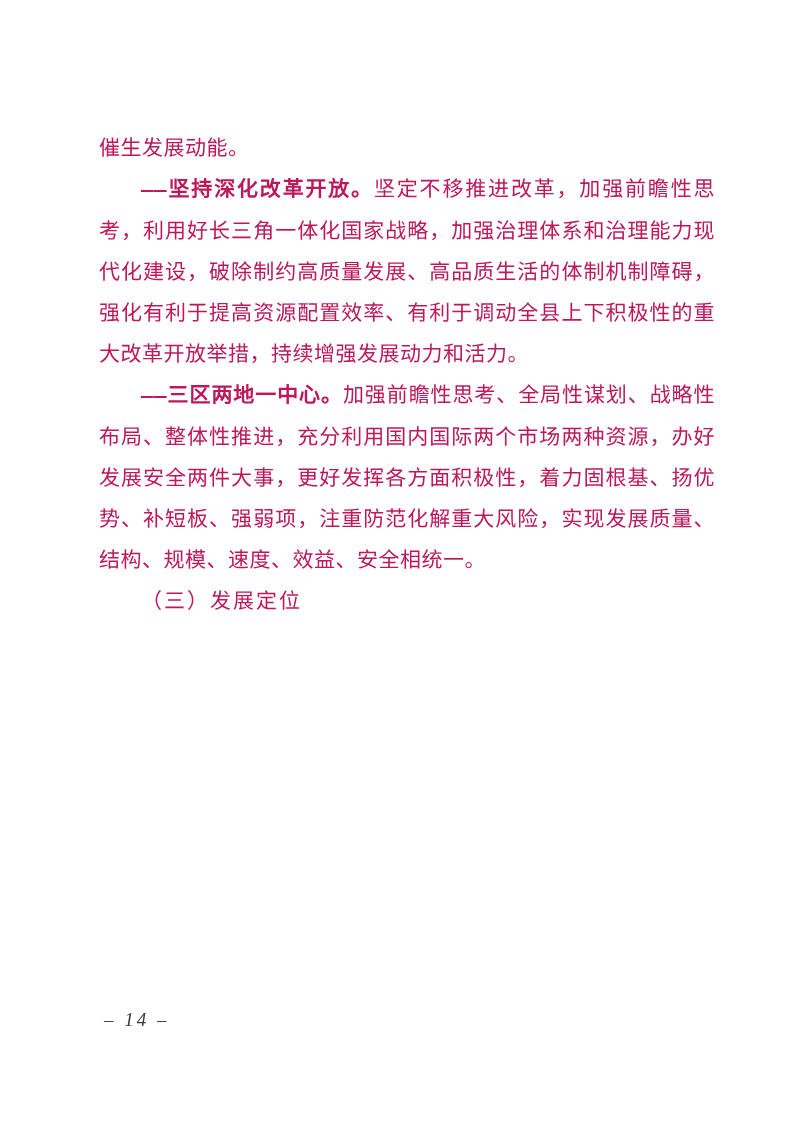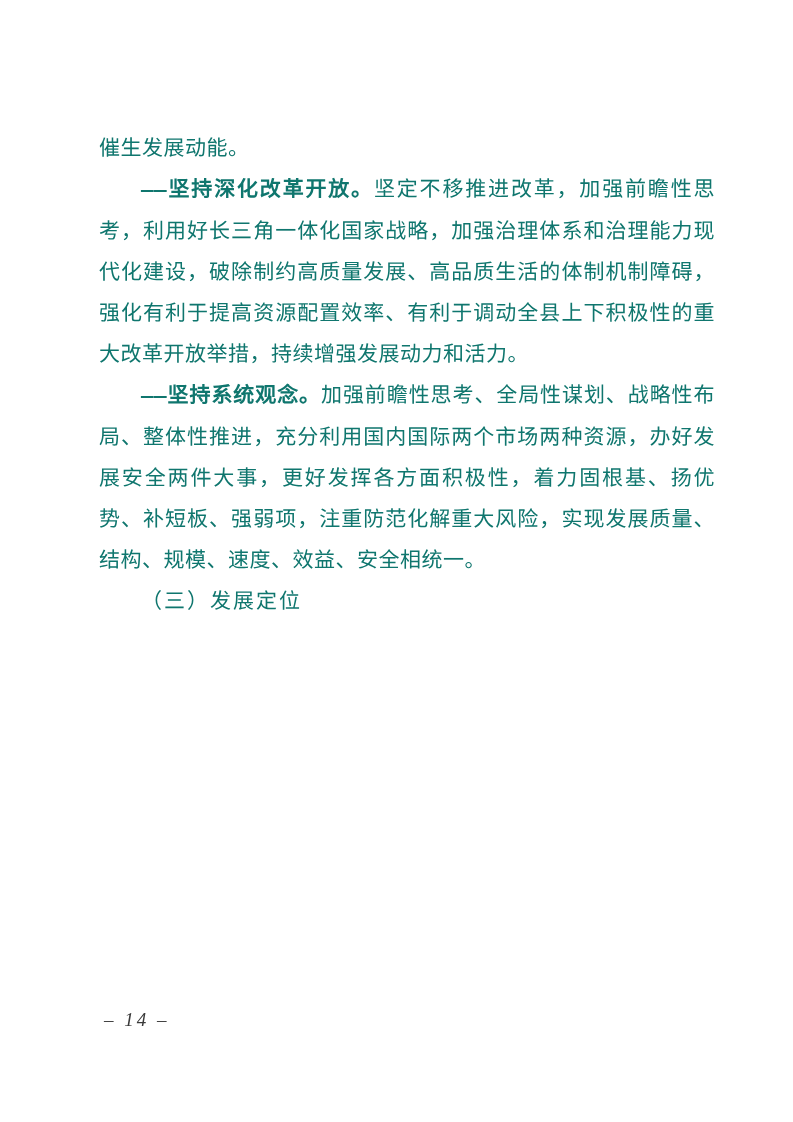--- a/index.html
+++ b/index.html
@@ -19,21 +19,21 @@
     height: 1122px;
     background: #ffffff;
   }
   .content {
     position: absolute;
     left: 99px;
     top: 128px;
     width: 616px;
     font-size: 21px;
     line-height: 41px;
-    color: #0f766e;
+    color: #be185d;
     text-align: justify;
     text-justify: inter-ideograph;
     letter-spacing: 0.5px;
   }
   .content p {
     margin: 0;
     padding: 0;
     text-indent: 2em;
   }
   .content p.noindent {
@@ -66,21 +66,21 @@
 
     <p class="noindent">
       <span>催生发展动能。</span>
     </p>
 
     <p>
       <span class="lead-bold">——坚持深化改革开放。</span><span>坚定不移推进改革，加强前瞻性思考，利用好长三角一体化国家战略，加强治理体系和治理能力现代化建设，破除制约高质量发展、高品质生活的体制机制障碍，强化有利于提高资源配置效率、有利于调动全县上下积极性的重大改革开放举措，持续增强发展动力和活力。</span>
     </p>
 
     <p>
-      <span class="lead-bold">——坚持系统观念。</span><span>加强前瞻性思考、全局性谋划、战略性布局、整体性推进，充分利用国内国际两个市场两种资源，办好发展安全两件大事，更好发挥各方面积极性，着力固根基、扬优势、补短板、强弱项，注重防范化解重大风险，实现发展质量、结构、规模、速度、效益、安全相统一。</span>
+      <span class="lead-bold">——三区两地一中心。</span><span>加强前瞻性思考、全局性谋划、战略性布局、整体性推进，充分利用国内国际两个市场两种资源，办好发展安全两件大事，更好发挥各方面积极性，着力固根基、扬优势、补短板、强弱项，注重防范化解重大风险，实现发展质量、结构、规模、速度、效益、安全相统一。</span>
     </p>
 
     <p>
       <span class="kai-heading">（三）发展定位</span>
     </p>
 
 
 
   </div>
 

